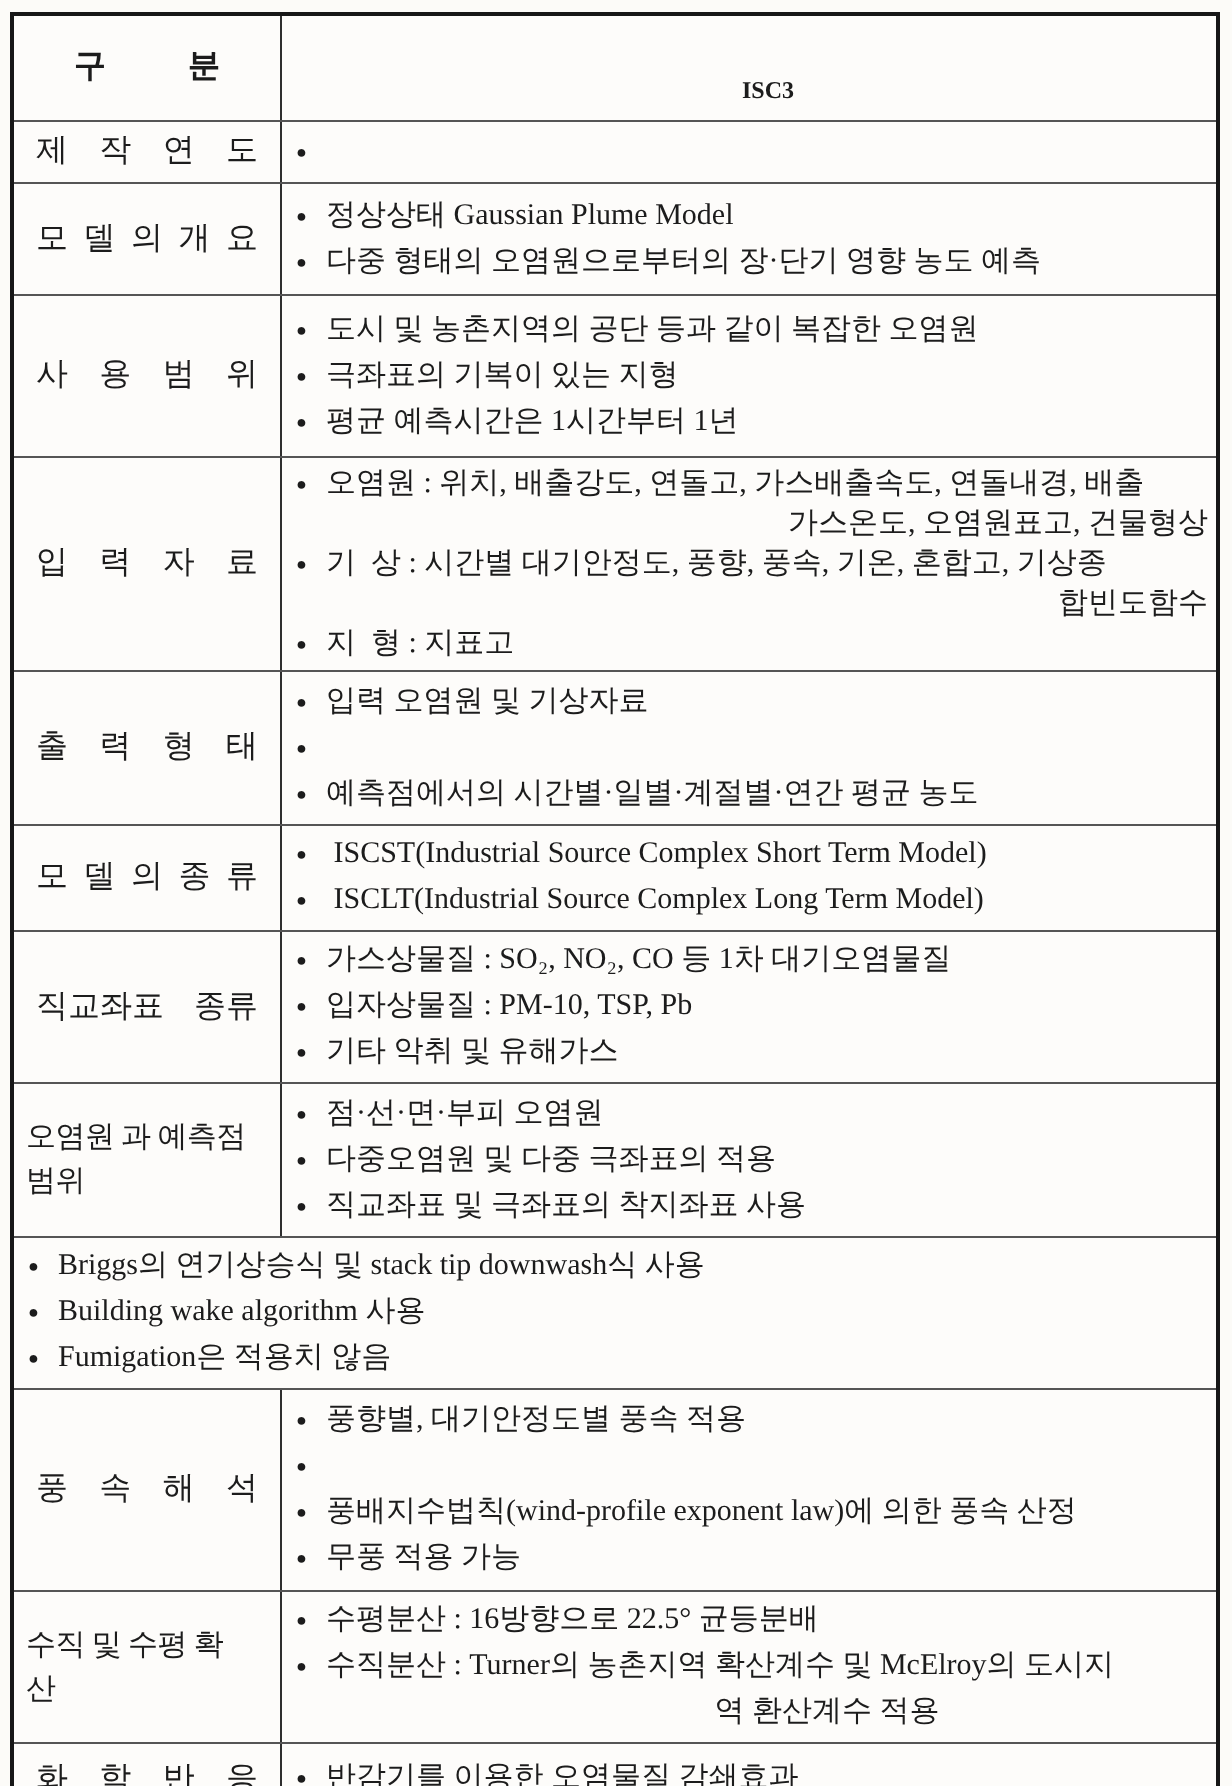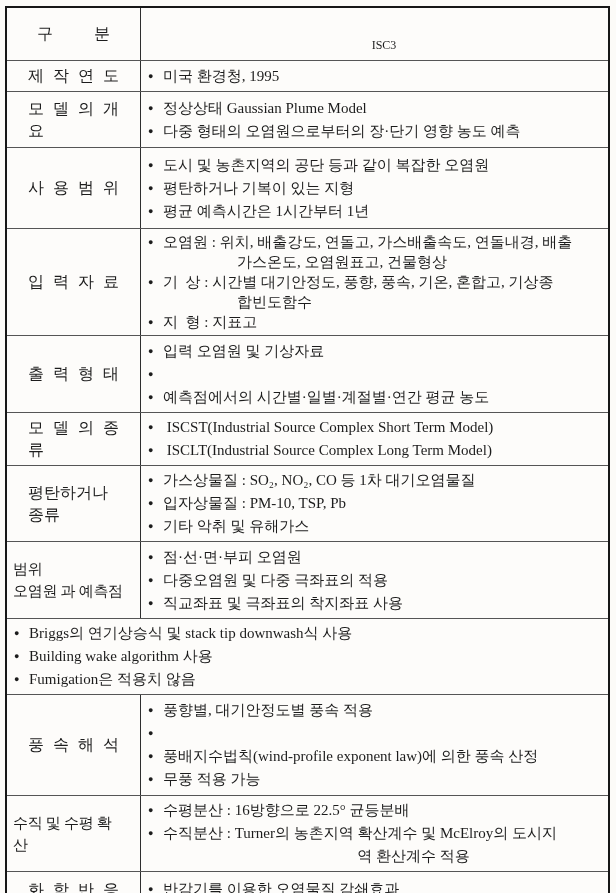--- a/index.html
+++ b/index.html
@@ -12,47 +12,47 @@
   }
   .table{
     box-sizing:border-box;
     width:605px;
     margin:6px 0 0 5px;
     border:2px solid #171717;
     background:#fdfcfa;
   }
   .row{display:flex;border-top:1px solid #555;}
   .row:first-child{border-top:none;}
-  .row.head{font-weight:normal;gap:16px;}
+  .row.head{font-weight:bold;gap:16px;}
   .lbl{
     flex:0 0 134px;
     box-sizing:border-box;
     border-right:1.5px solid #2e2e2e;
     display:flex;flex-direction:column;justify-content:center;
     font-size:16px;
     line-height:22px;
   }
-  .lbl.just{padding:0 21px;}
+  .lbl.just{padding:0 11px;}
   .lbl.just .ln{text-align:justify;text-align-last:justify;}
   .lbl.head-l{padding:0 30px;}
   .lbl.left{padding-left:6px;font-size:15px;}
   .lbl.left .ln{text-align:left;white-space:nowrap;letter-spacing:-0.3px;}
   .content{
     flex:1;min-width:0;
     display:flex;flex-direction:column;justify-content:center;
     box-sizing:border-box;
     padding:3px 4px 3px 7px;
     font-size:15px;
     line-height:23px;
   }
   .row.tight .content{line-height:20px;}
   .head-c{align-items:center;justify-content:center;font-size:12px;margin-top:23px;}
   .li{display:flex;}
   .bu{flex:0 0 15px;font-size:9px;}
-  .li.cont{padding-left:89px;}
+  .li.cont{padding-left:89px;justify-content:flex-end;}
   .li.cont-sm{padding-left:75px;justify-content:center;}
   .tx{white-space:pre-wrap;}
   .math{}
 </style>
 </head>
 <body>
 
 <div class="table">
 
   <div class="row head" style="min-height:30px">
@@ -64,21 +64,20 @@
     </div>
   </div>
 
   <div class="row" style="min-height:30px">
     <div class="lbl just">
         <div class="ln">제 작 연 도</div>
       </div>
     <div class="content">
       <div class="li">
           <span class="bu">●</span>
-          <span class="tx">미국 환경청, 1995</span>
         </div>
     </div>
   </div>
 
   <div class="row" style="min-height:55px">
     <div class="lbl just">
         <div class="ln">모 델 의 개 요</div>
       </div>
     <div class="content">
       <div class="li">
@@ -96,21 +95,21 @@
     <div class="lbl just">
         <div class="ln">사 용 범 위</div>
       </div>
     <div class="content">
       <div class="li">
           <span class="bu">●</span>
           <span class="tx">도시 및 농촌지역의 공단 등과 같이 복잡한 오염원</span>
         </div>
       <div class="li">
           <span class="bu">●</span>
-          <span class="tx">평탄하거나 기복이 있는 지형</span>
+          <span class="tx">극좌표의 기복이 있는 지형</span>
         </div>
       <div class="li">
           <span class="bu">●</span>
           <span class="tx">평균 예측시간은 1시간부터 1년</span>
         </div>
     </div>
   </div>
 
   <div class="row tight" style="min-height:102px">
     <div class="lbl just">
@@ -168,42 +167,42 @@
         </div>
       <div class="li">
           <span class="bu">●</span>
           <span class="tx"> ISCLT(Industrial Source Complex Long Term Model)</span>
         </div>
     </div>
   </div>
 
   <div class="row" style="min-height:68px">
     <div class="lbl just">
-        <div class="ln">평탄하거나 종류</div>
+        <div class="ln">직교좌표 종류</div>
       </div>
     <div class="content">
       <div class="li">
           <span class="bu">●</span>
           <span class="tx"><span>가스상물질 : </span><span class="math">SO₂, NO₂, CO</span><span> 등 1차 대기오염물질</span></span>
         </div>
       <div class="li">
           <span class="bu">●</span>
           <span class="tx">입자상물질 : PM-10, TSP, Pb</span>
         </div>
       <div class="li">
           <span class="bu">●</span>
           <span class="tx">기타 악취 및 유해가스</span>
         </div>
     </div>
   </div>
 
   <div class="row" style="min-height:76px">
     <div class="lbl left">
+      <div class="ln">오염원 과 예측점</div>
       <div class="ln">범위</div>
-      <div class="ln">오염원 과 예측점</div>
     </div>
     <div class="content">
       <div class="li">
           <span class="bu">●</span>
           <span class="tx">점·선·면·부피 오염원</span>
         </div>
       <div class="li">
           <span class="bu">●</span>
           <span class="tx">다중오염원 및 다중 극좌표의 적용</span>
         </div>

